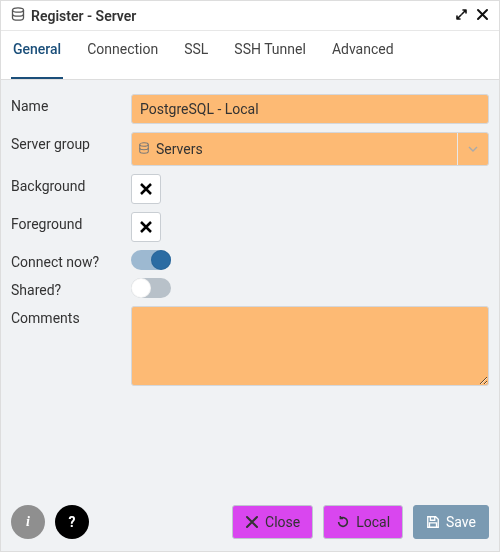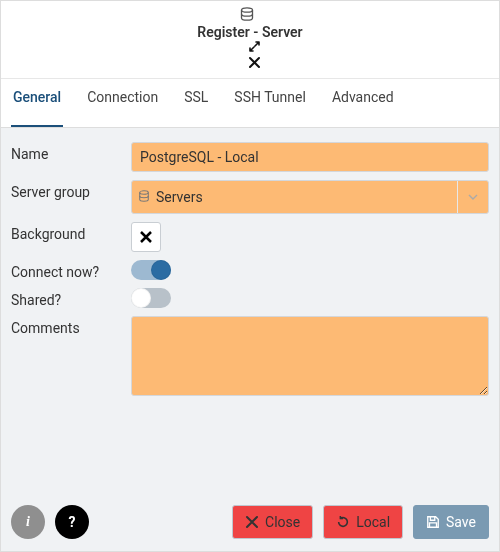--- a/index.html
+++ b/index.html
@@ -4,21 +4,21 @@
   <style>
     * { box-sizing: border-box; }
     html, body {
       margin: 0; padding: 0;
       font-family: -apple-system, BlinkMacSystemFont, "Segoe UI", Roboto, Arial, sans-serif;
       font-size: 14px;
       color: #333;
       background: #fff;
     }
     .dialog { width: 500px; height: 552px; display: flex; flex-direction: column; border: 1px solid #ddd; background:#fff; }
-    .titlebar { display: flex; align-items: center; padding: 6px 10px; border-bottom: 1px solid #e7e7e7; flex-direction: column; }
+    .titlebar { display: flex; align-items: center; padding: 6px 10px; border-bottom: 1px solid #e7e7e7; }
     .titlebar .db-icon { margin-right: 6px; color:#4a4a4a; }
     .titlebar .title { font-weight: 600; flex: 1; }
     .titlebar .win-btn { margin-left: 8px; cursor: pointer; color:#222; }
     .tabs { display: flex; gap: 22px; padding: 0 10px; border-bottom: 1px solid #ddd; font-size: 14px; }
     .tab { padding: 10px 2px 20px; color: #444; cursor: pointer; border-bottom: 2px solid transparent; }
     .tab.active { color: #1b4f7a; border-bottom-color: #1b4f7a; font-weight: 500; }
     .body { flex: 1; background: #f0f2f4; padding: 14px 10px 8px; overflow: auto; }
     .row { display: flex; align-items: flex-start; margin-bottom: 8px; }
     .row > label { width: 120px; padding-top: 4px; color: #333; }
     .row > .field { flex: 1; }
@@ -39,21 +39,21 @@
     .toggle.on .knob { left:auto; right:0; background:#2b6ca3; }
     .spacer { flex: 1; }
     .footer-area { background:#f0f2f4; padding: 8px 10px 12px; }
     .error-bar { display:flex; align-items:center; gap:8px; border:1px solid #e79a9a; background:#fdecec; color:#7a2e2e; padding:6px 10px; border-radius:3px; margin-bottom:14px; }
     .error-bar .err-icon { color:#c0392b; }
     .error-bar .err-close { margin-left:auto; color:#c0392b; cursor:pointer; font-size:16px; }
     .btn-row { display:flex; align-items:center; gap:10px; }
     .round-btn { width:34px; height:34px; border-radius:50%; display:flex; align-items:center; justify-content:center; cursor:pointer; }
     .info-btn { background:#8f8f8f; color:#fff; font-family: Georgia, serif; font-style: italic; font-weight:bold; }
     .help-btn { background:#000; color:#fff; font-weight:bold; }
-    .btn { display:inline-flex; align-items:center; gap:6px; height:34px; padding:0 12px; border:1px solid #bfc7cf; border-radius:3px; background:#ef4444; cursor:pointer; font:inherit; color:#333; }
+    .btn { display:inline-flex; align-items:center; gap:6px; height:34px; padding:0 12px; border:1px solid #bfc7cf; border-radius:3px; background:#d946ef; cursor:pointer; font:inherit; color:#333; }
     .btn.primary { background:#7a9ab2; border-color:#7a9ab2; color:#fff; }
     .btn svg { width:14px; height:14px; }
   </style>
 </head>
 <body>
 
 <div class="dialog">
 
   <div class="titlebar">
     <span class="db-icon">
@@ -118,20 +118,30 @@
       <label>Background</label>
       <div class="field">
         <div class="swatch">
           <svg viewBox="0 0 14 14">
               <path d="M2 2 L12 12 M12 2 L2 12" fill="none"></path>
             </svg>
         </div>
       </div>
     </div>
 
+    <div class="row">
+      <label>Foreground</label>
+      <div class="field">
+        <div class="swatch">
+          <svg viewBox="0 0 14 14">
+              <path d="M2 2 L12 12 M12 2 L2 12" fill="none"></path>
+            </svg>
+        </div>
+      </div>
+    </div>
 
     <div class="row">
       <label>Connect now?</label>
       <div class="field">
         <div class="toggle on">
             <div class="knob"></div>
           </div>
       </div>
     </div>
 

